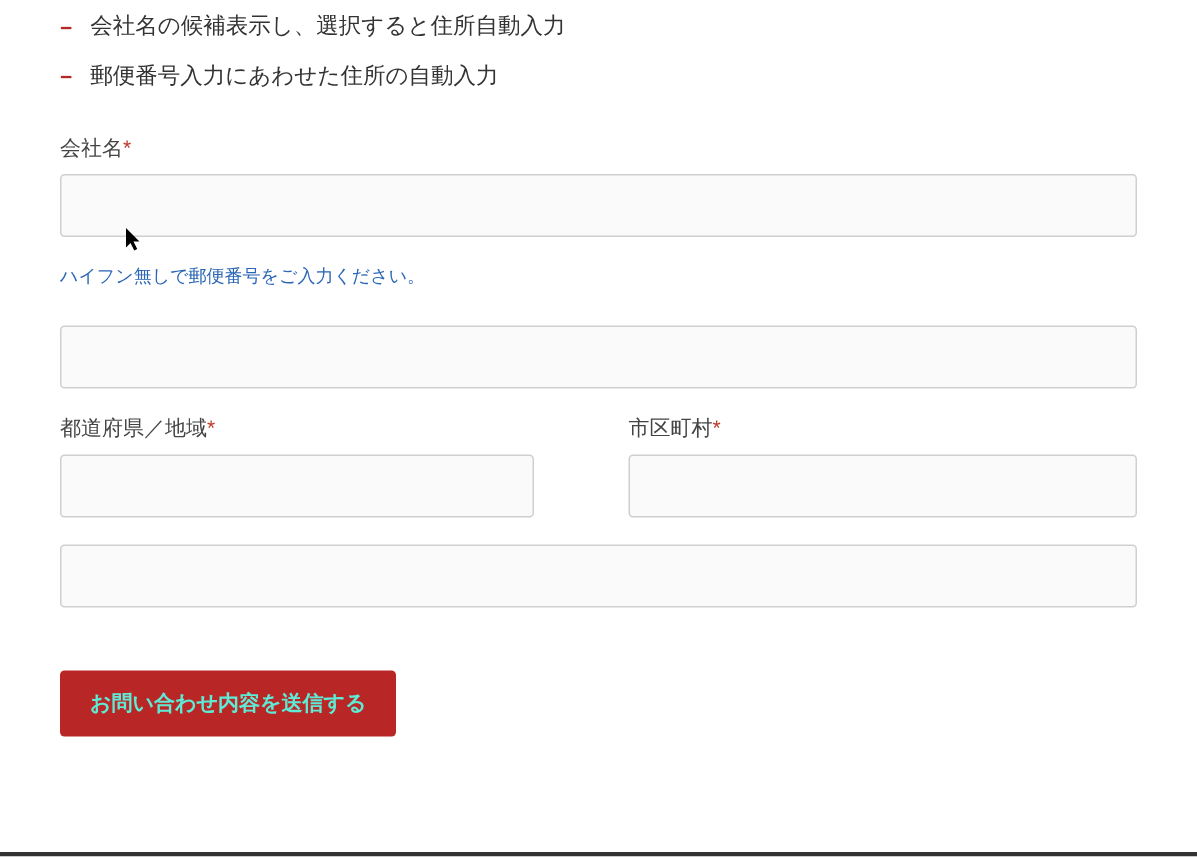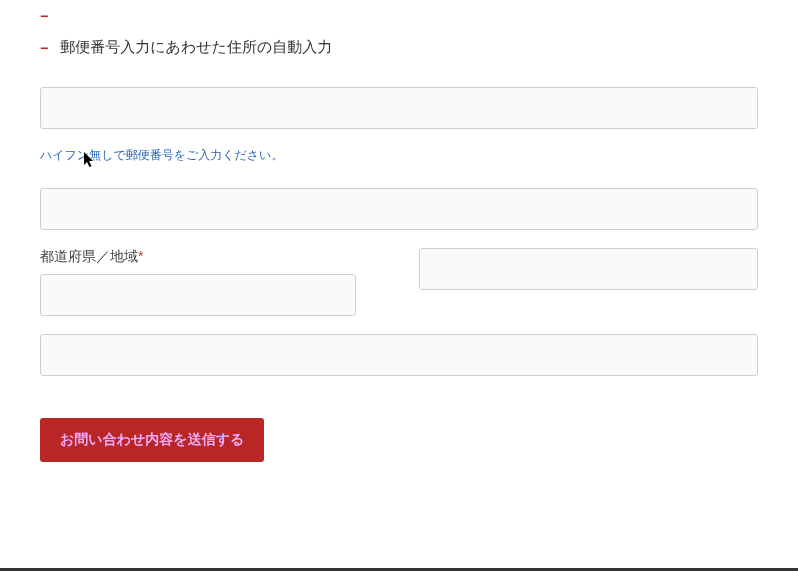--- a/index.html
+++ b/index.html
@@ -51,21 +51,21 @@
   }
   .row-two {
     display: flex;
     gap: 40px;
   }
   .row-two .col { flex: 1; }
   .row-two .col .text-input { width: 100%; }
   .row-two .col.narrow .text-input { width: 316px; }
   .submit-btn {
     background: #b92626;
-    color: #f0abfc;
+    color: #5eead4;
     border: none;
     border-radius: 3px;
     padding: 13px 20px;
     font-size: 14px;
     font-weight: 600;
     cursor: pointer;
     margin-top: 24px;
   }
   .cursor {
     position: absolute;
@@ -83,44 +83,51 @@
   }
 </style>
 </head>
 <body>
 
 
 
 <ul class="bullet-list">
   <li>
     <span class="bullet-icon">−</span>
+    <span>会社名の候補表示し、選択すると住所自動入力</span>
   </li>
   <li>
     <span class="bullet-icon">−</span>
     <span>郵便番号入力にあわせた住所の自動入力</span>
   </li>
 </ul>
 
 <div class="field-group">
+  <label class="field-label">
+    <span>会社名</span><span class="req">*</span>
+  </label>
   <input type="text" class="text-input" style="">
 </div>
 
 <div class="field-group">
   <div class="field-help">ハイフン無しで郵便番号をご入力ください。</div>
   <input type="text" class="text-input" style="">
 </div>
 
 <div class="row-two">
   <div class="col narrow field-group">
     <label class="field-label">
       <span>都道府県／地域</span><span class="req">*</span>
     </label>
     <input type="text" class="text-input" style="">
   </div>
   <div class="col field-group">
+    <label class="field-label">
+      <span>市区町村</span><span class="req">*</span>
+    </label>
     <input type="text" class="text-input" style="">
   </div>
 </div>
 
 <div class="field-group">
   <input type="text" class="text-input" style="">
 </div>
 
 <button class="submit-btn">
   <span>お問い合わせ内容を送信する</span>

